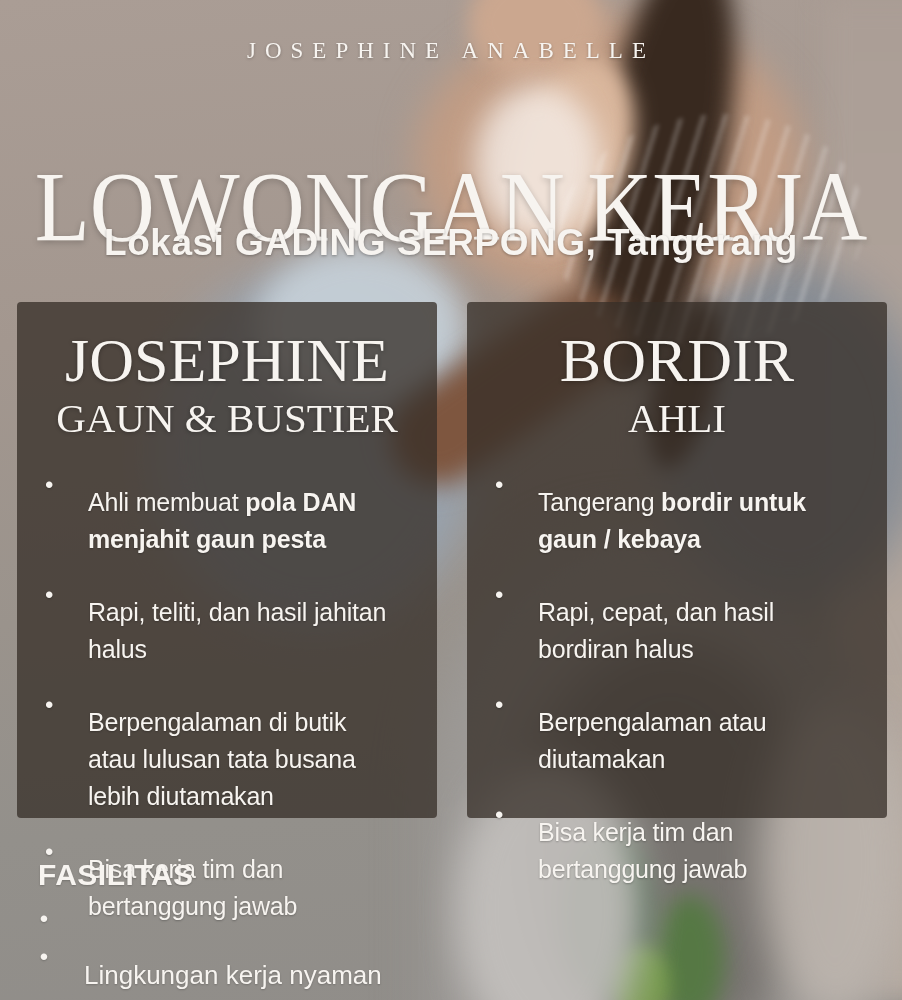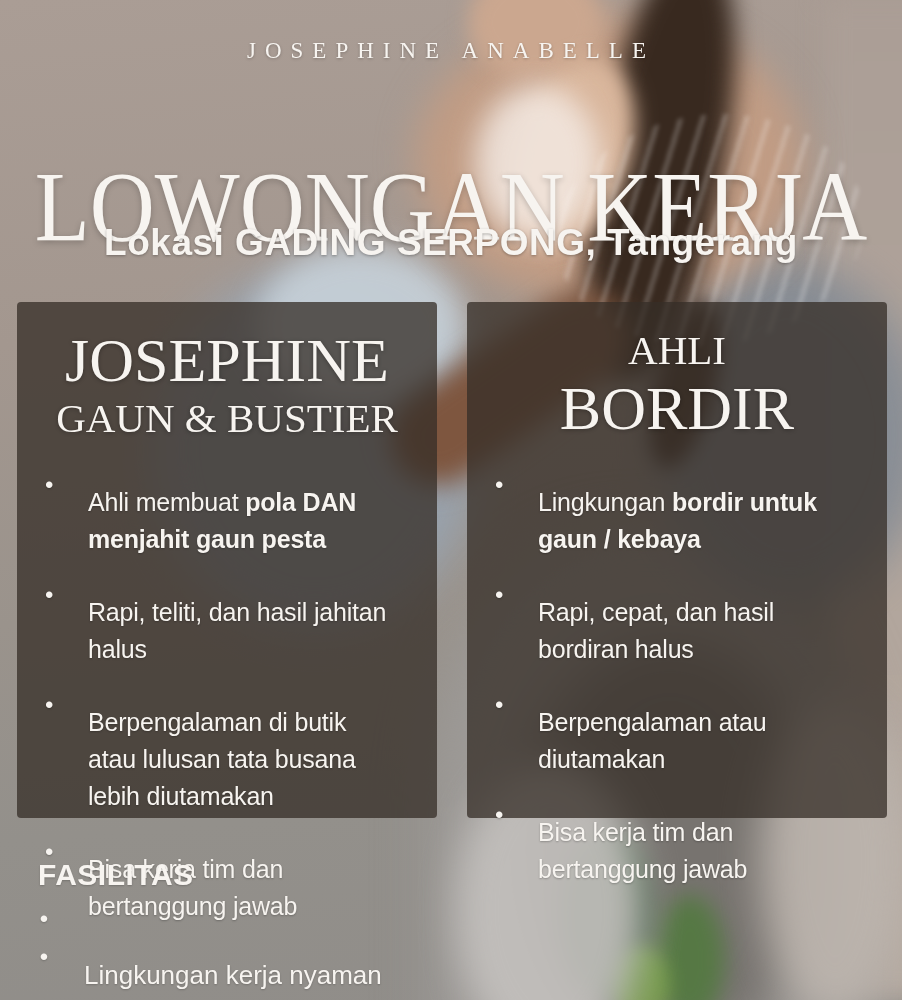--- a/index.html
+++ b/index.html
@@ -113,27 +113,27 @@
         </li>
         <li>
           <span class="dot">•</span>
           <p class="btext"><span>Bisa kerja tim dan bertanggung jawab</span></p>
         </li>
       </ul>
   </section>
 
   <section class="panel panel-right" id="panel-1">
     <div class="panel-title">
+        <div class="title-line large">BORDIR</div>
         <div class="title-line medium">AHLI</div>
-        <div class="title-line large">BORDIR</div>
       </div>
     <ul class="bullets">
         <li>
           <span class="dot">•</span>
-          <p class="btext"><span>Lingkungan </span><b>bordir untuk gaun / kebaya</b></p>
+          <p class="btext"><span>Tangerang </span><b>bordir untuk gaun / kebaya</b></p>
         </li>
         <li>
           <span class="dot">•</span>
           <p class="btext"><span>Rapi, cepat, dan hasil bordiran halus</span></p>
         </li>
         <li>
           <span class="dot">•</span>
           <p class="btext"><span>Berpengalaman atau diutamakan</span></p>
         </li>
         <li>

